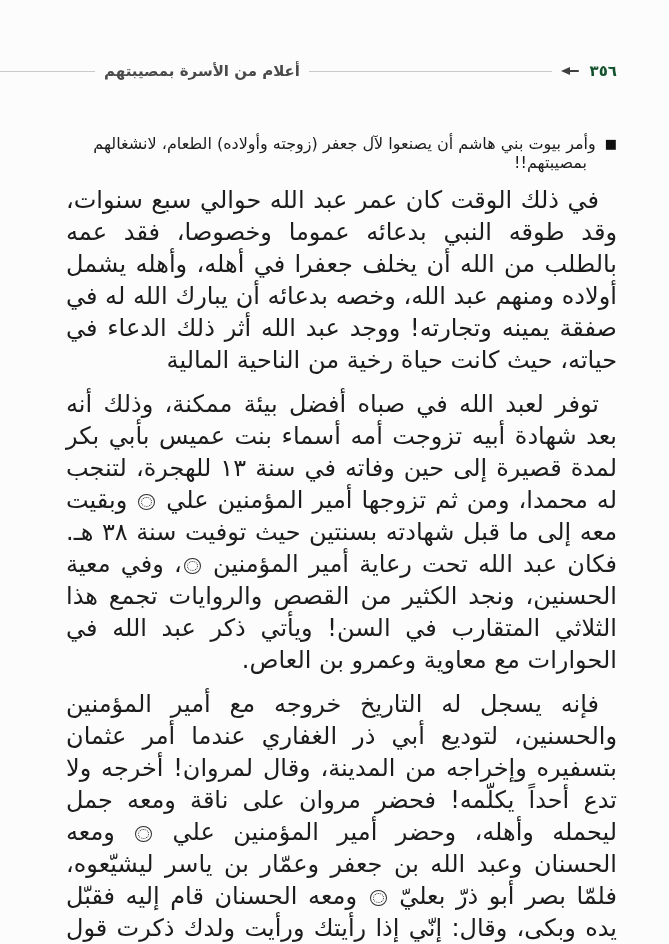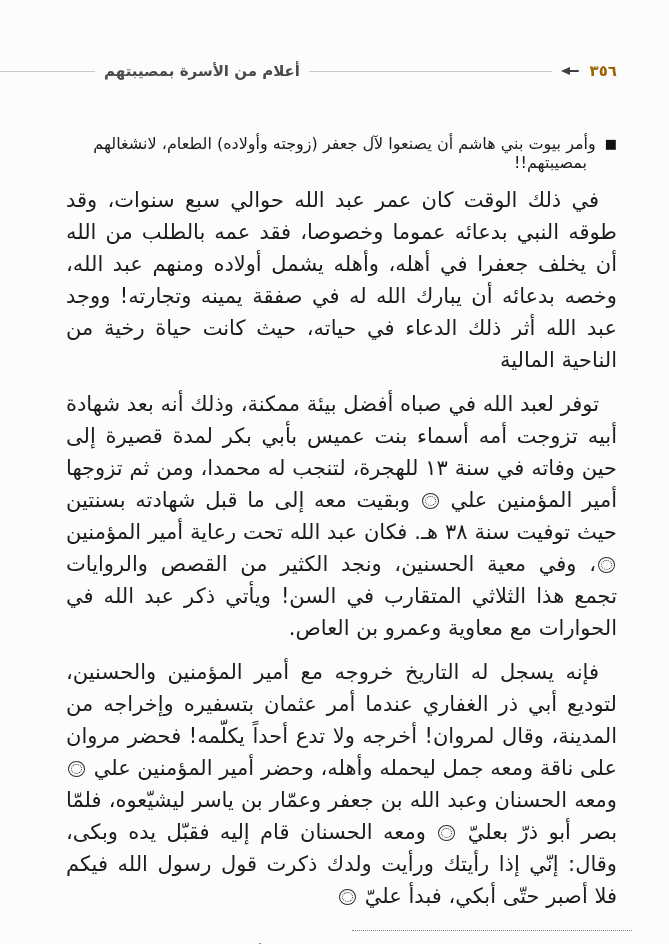--- a/index.html
+++ b/index.html
@@ -24,36 +24,36 @@
     gap:9px;
   }
   .head-rule{height:1px;background:#c9c9c9;}
   .head-rule.long{flex:1;}
   .head-rule.short{width:95px;margin-left:-52px;}
   .head-title{
     font-size:15px;font-weight:bold;color:#4a4a4a;
     letter-spacing:0;white-space:nowrap;
   }
   .page-num{
-    font-size:15px;font-weight:bold;color:#a16207;white-space:nowrap;
+    font-size:15px;font-weight:bold;color:#14532d;white-space:nowrap;
   }
   .page-arrow{position:relative;width:20px;height:10px;flex:0 0 auto;}
   .page-arrow::before{ 
     content:"";position:absolute;left:0;top:50%;transform:translateY(-50%);
     border-top:4px solid transparent;border-bottom:4px solid transparent;
     border-right:9px solid #3f3f3f;
   }
   .page-arrow::after{ 
     content:"";position:absolute;left:7px;right:2px;top:50%;height:2px;margin-top:-1px;
     background:#3f3f3f;border-radius:1px;
   }
   
   .content{margin:54px 52px 0 52px;}
   .para{
-    font-size:21px;line-height:32px;
+    font-size:24px;line-height:32px;
     text-align:justify;
     margin:0 0 12px 14px;
   }
   .para.indent{text-indent:18px;}
   .bullet-para{
     padding-right:30px;text-indent:-30px;
     margin:0 0 12px 0;
     text-align:right;
   }
   .bullet-marker{

